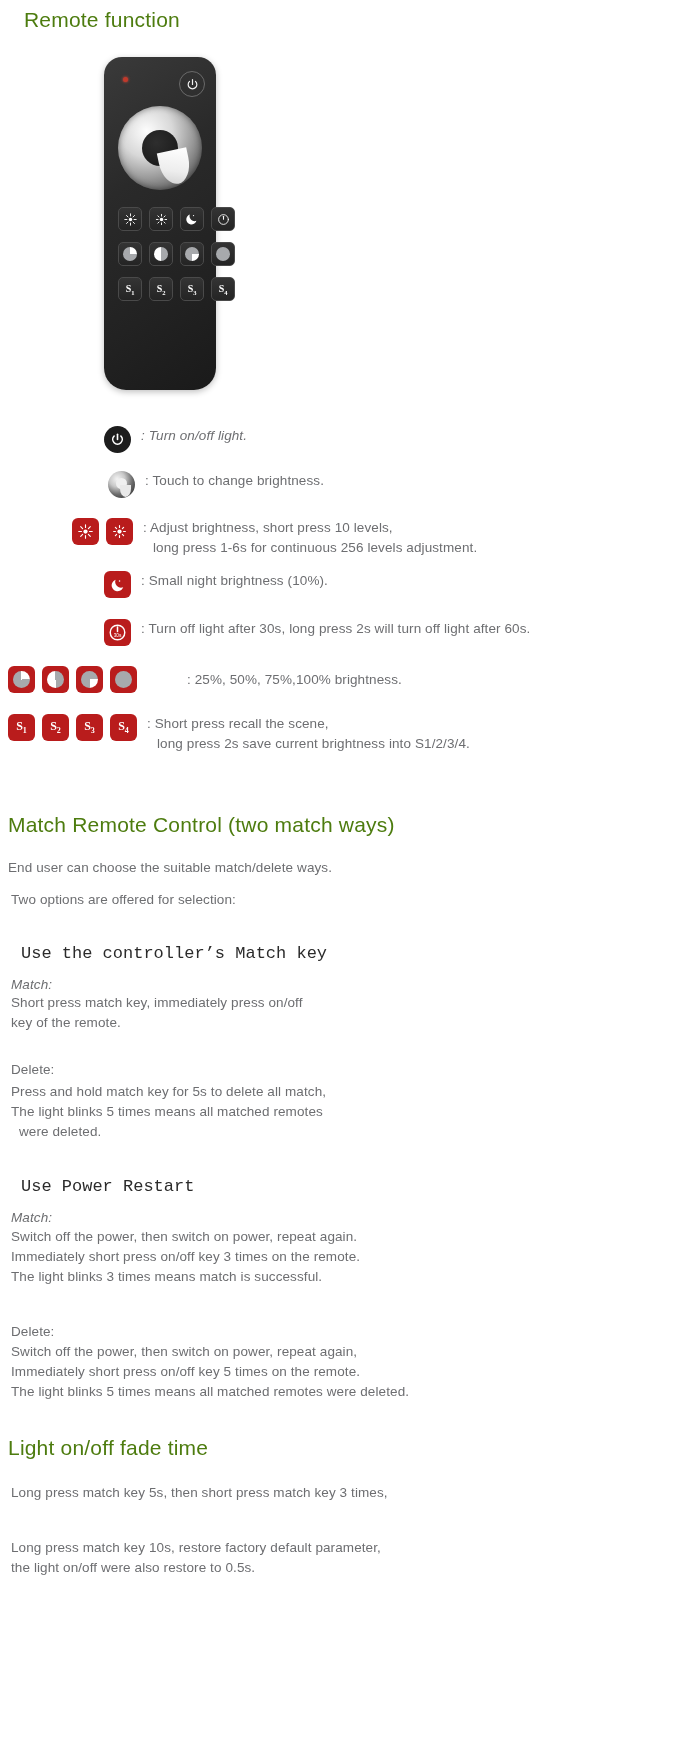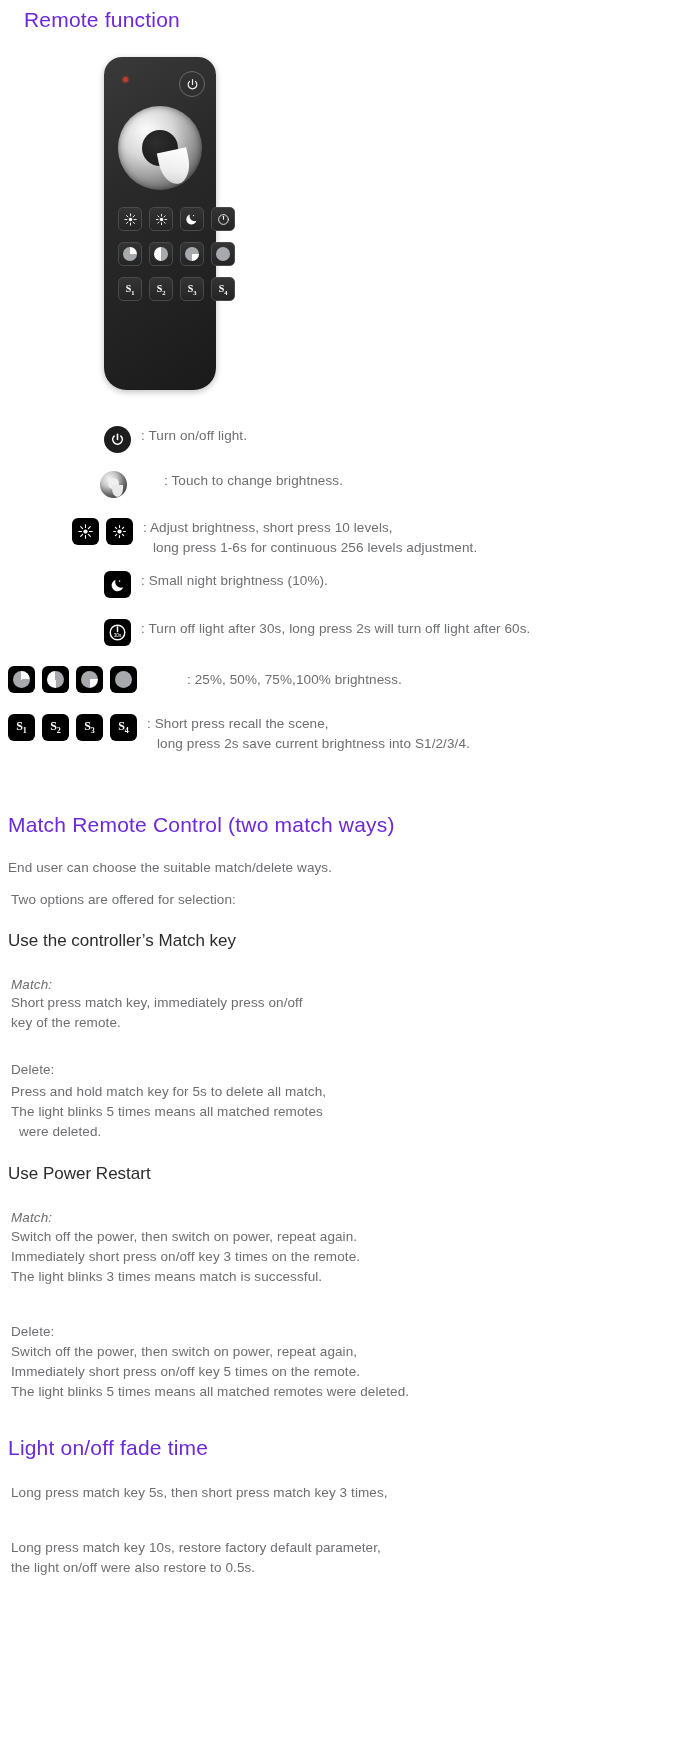--- a/index.html
+++ b/index.html
@@ -16,30 +16,31 @@
     color: #58595b;
     overflow: hidden;
   }
   .page { position: relative; width: 685px; height: 1759px; }
 
   
   h1.section-title {
     margin: 0;
     font-size: 21px;
     font-weight: 400;
-    color: #6d28d9;
+    color: #4d7c0f;
     letter-spacing: .2px;
     line-height: 1;
   }
   h2.sub-title {
-    margin: 0;
+    margin: 13px;
     font-size: 17px;
     font-weight: 400;
     color: #2b2b2b;
     line-height: 1;
+    font-family: Liberation Mono, monospace;
   }
   p.body-text {
     margin: 0;
     font-size: 13.5px;
     font-weight: 400;
     color: #6d6e71;
     line-height: 20px;
     letter-spacing: .1px;
   }
   .italic-label { font-style: italic; color: #6d6e71; }
@@ -120,21 +121,21 @@
   .rbtn .s-label sub { font-size: 6.5px; }
 
   
   .legend-row { position: absolute; display: flex; align-items: flex-start; }
   .legend-icons { display: flex; gap: 7px; flex: 0 0 auto; }
   .legend-text { margin-left: 10px; }
 
   .ibtn {
     width: 27px; height: 27px;
     border-radius: 6px;
-    background: #000000;
+    background: #b91c1c;
     display: flex; align-items: center; justify-content: center;
     color: #ffffff;
     flex: 0 0 auto;
   }
   .ibtn .s-label {
     font-size: 12px;
     font-family: "Liberation Serif", serif;
     font-weight: 700;
     color: #fff;
   }
@@ -263,35 +264,35 @@
       </div>
       <div class="rbtn">
         <span class="s-label">S<sub>3</sub></span>
       </div>
       <div class="rbtn">
         <span class="s-label">S<sub>4</sub></span>
       </div>
     </div>
   </div>
 
-  <div class="legend-row" style="left:104px; top:426px;">
+  <div class="legend-row" style="left:104px; top:426px;font-style:italic;">
     <div class="legend-icons">
       <div class="icircle">
         <svg width="15" height="15" viewBox="0 0 24 24" fill="none" stroke="#fff" stroke-width="2.6" stroke-linecap="round">
           <path d="M12 3.5 v8.5"></path>
           <path d="M6.6 6.4 a7.6 7.6 0 1 0 10.8 0"></path>
         </svg>
       </div>
     </div>
     <div class="legend-text">
       <p class="body-text"><span class="colon">: </span><span>Turn on/off light.</span></p>
     </div>
   </div>
 
-  <div class="legend-row" style="left:100px; top:471px;gap:27px;">
+  <div class="legend-row" style="left:108px; top:471px;">
     <div class="legend-icons">
       <div class="wheel-mini"></div>
     </div>
     <div class="legend-text">
       <p class="body-text"><span class="colon">: </span><span>Touch to change brightness.</span></p>
     </div>
   </div>
 
   <div class="legend-row" style="left:72px; top:518px;">
     <div class="legend-icons">

